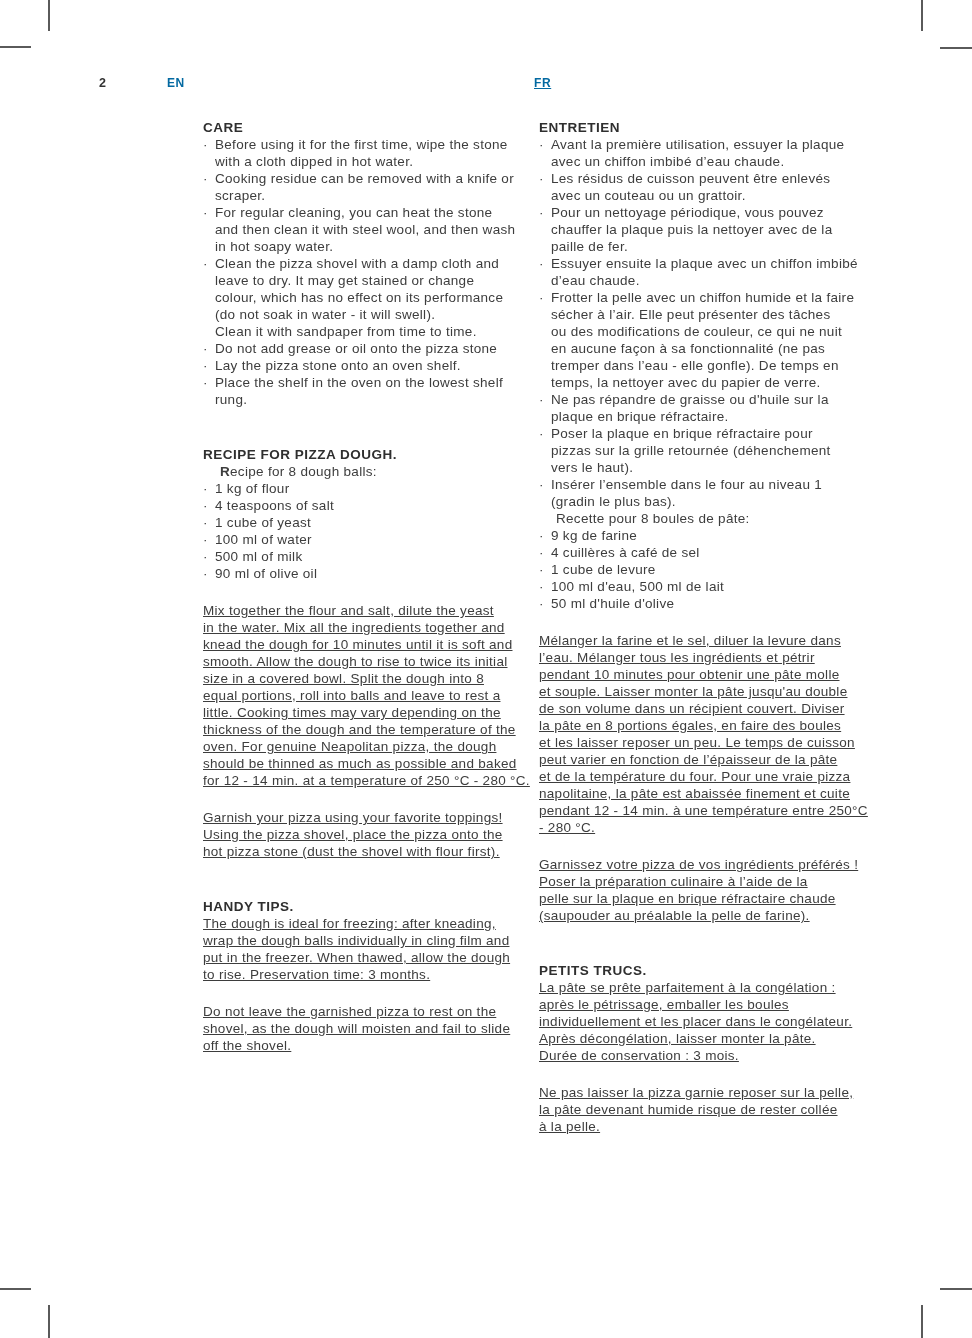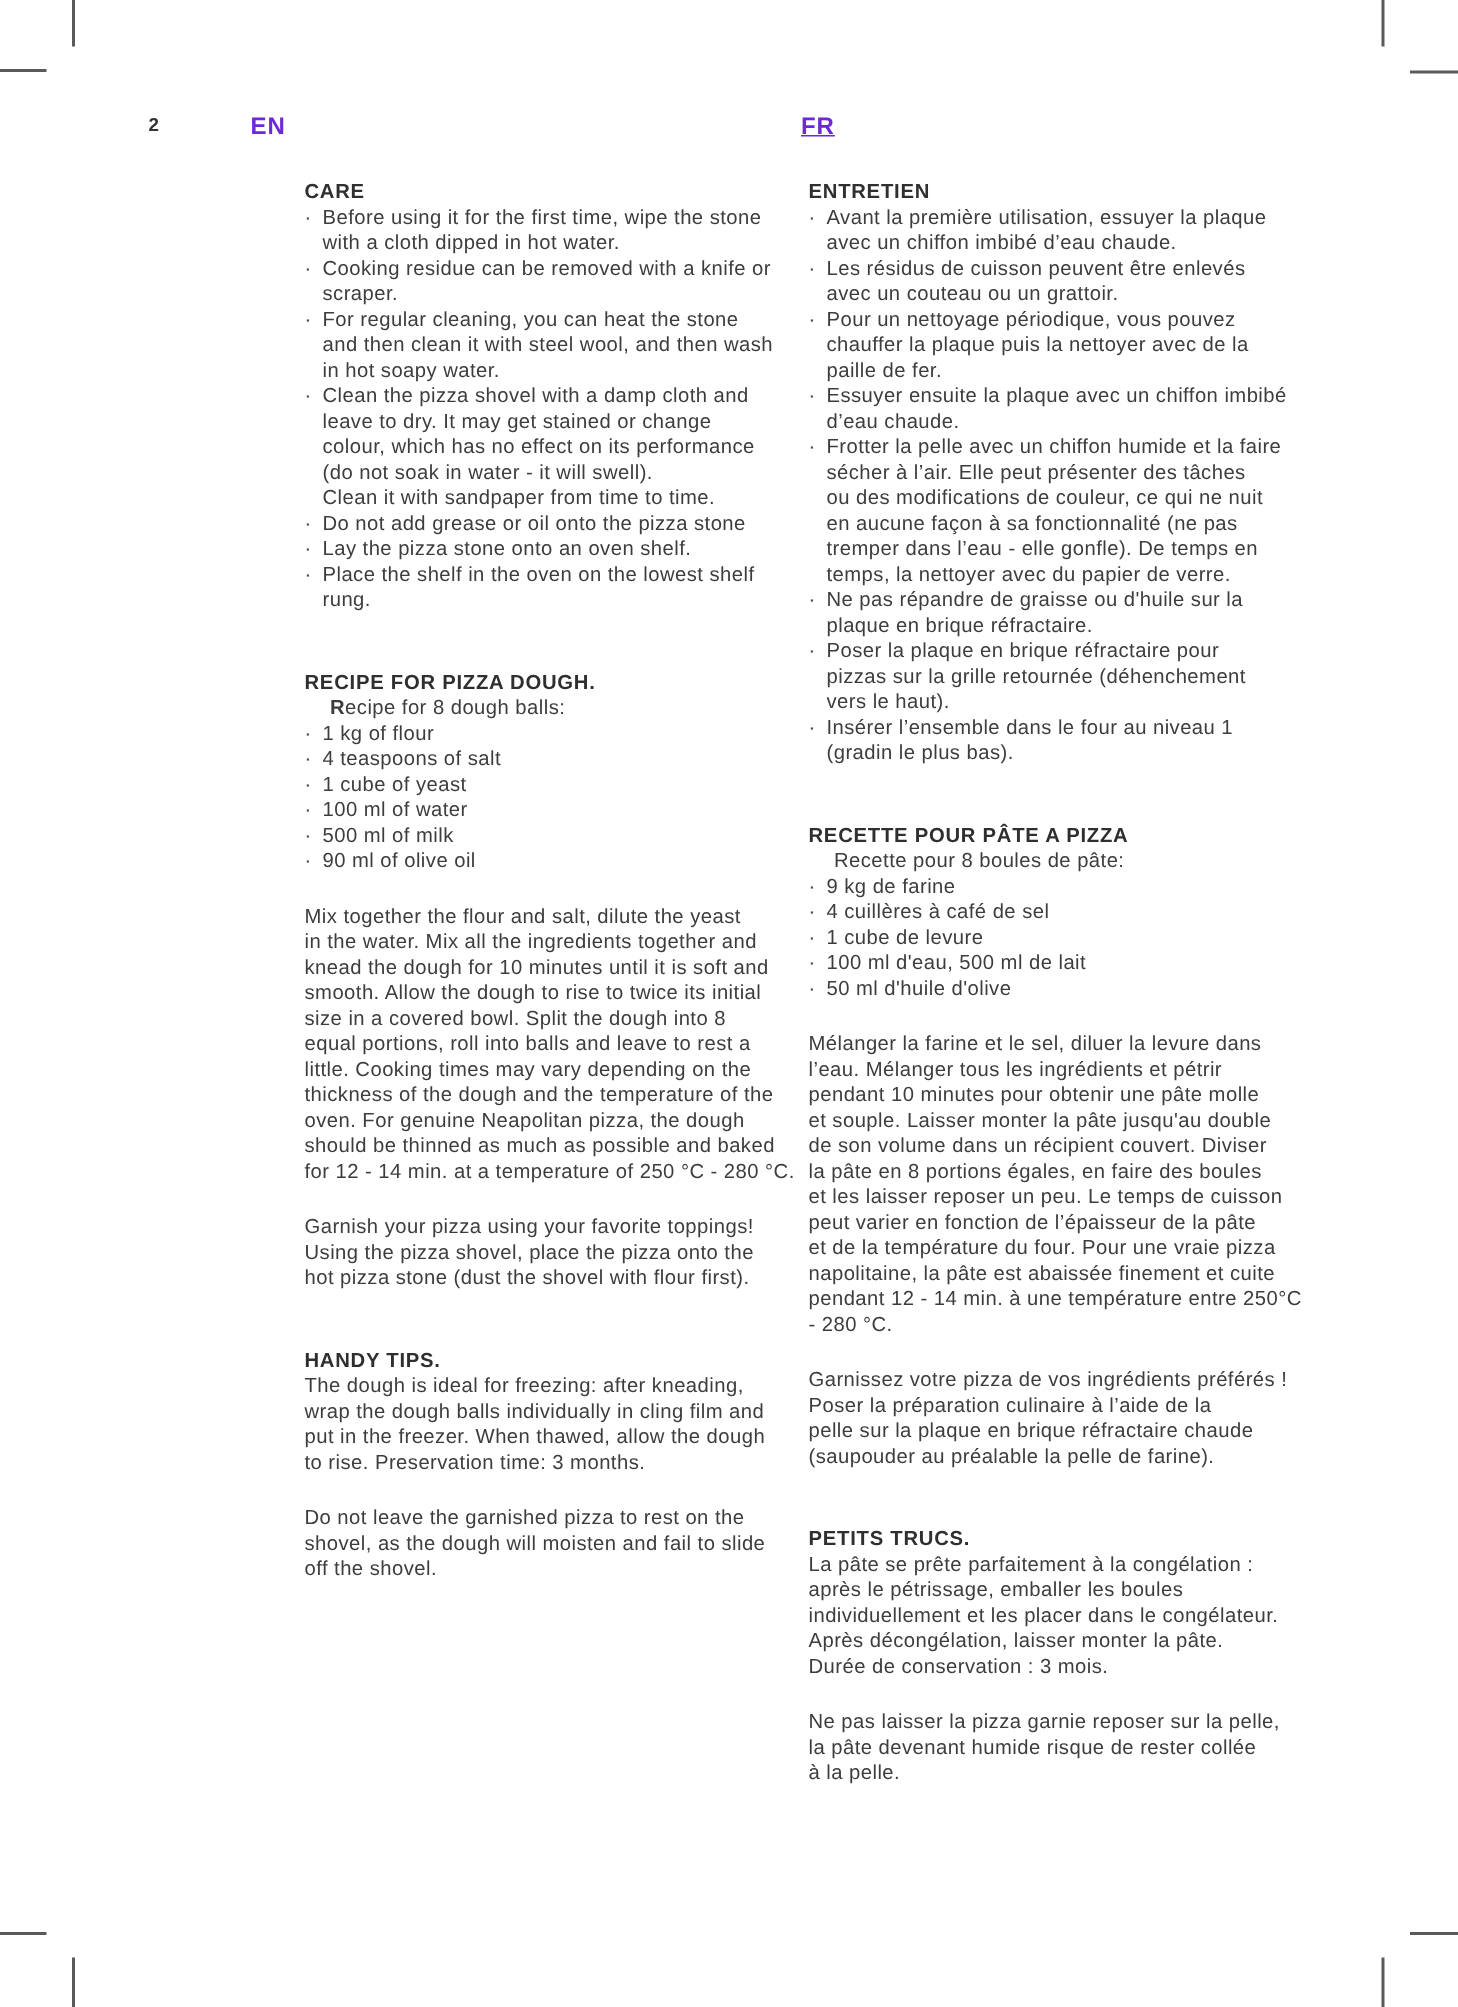--- a/index.html
+++ b/index.html
@@ -3,29 +3,29 @@
 <meta charset="utf-8">
 <style>
   html,body{margin:0;padding:0;background:#ffffff;}
   body{
     width:972px;height:1338px;position:relative;overflow:hidden;
     font-family:"Liberation Sans","DejaVu Sans",sans-serif;
     color:#3d3d3d;
   }
   .crop{position:absolute;background:#5a5a5a;}
   .pagenum{position:absolute;left:99px;top:76px;font-size:12.5px;font-weight:bold;color:#333;}
-  .langlbl{position:absolute;top:76px;font-size:16px;font-weight:bold;letter-spacing:0.6px;color:#6d28d9;}
+  .langlbl{position:absolute;top:76px;font-size:12px;font-weight:bold;letter-spacing:0.6px;color:#0369a1;}
   .lang-en{left:167px;}
   .lang-fr{left:534px;text-decoration:underline;}
   .col{position:absolute;top:119px;font-size:13.5px;line-height:17px;letter-spacing:0.3px;}
   .col-en{left:167px;width:356px;margin-left:36px;}
   .col-fr{left:539px;width:360px;}
   .h{font-weight:bold;letter-spacing:0.5px;color:#2f2f2f;white-space:pre;}
   .h:not(:first-child){margin-top:38px;}
-  .p{margin-top:20px;white-space:pre;}
+  .p{margin-top:20px;white-space:pre;text-decoration:underline;}
   .h + .p, .h + .pl{margin-top:0;}
   .pl{white-space:pre;padding-left:17px;}
   .pl b{font-weight:bold;}
   .bullet{display:flex;align-items:flex-start;}
   .bullet .dot{width:12px;flex:0 0 12px;text-align:left;}
   .bullet .btxt{flex:1 1 auto;white-space:pre;}
 </style>
 </head>
 <body>
 
@@ -171,21 +171,20 @@
       <span class="dot">·</span>
       <span class="btxt">Poser la plaque en brique réfractaire pour
 pizzas sur la grille retournée (déhenchement
 vers le haut).</span>
     </div>
     <div class="bullet">
       <span class="dot">·</span>
       <span class="btxt">Insérer l’ensemble dans le four au niveau 1
 (gradin le plus bas).</span>
     </div>
-    <div class="h">RECETTE POUR PÂTE A PIZZA</div>
     <div class="pl"><b></b><span>Recette pour 8 boules de pâte:</span></div>
     <div class="bullet">
       <span class="dot">·</span>
       <span class="btxt">9 kg de farine</span>
     </div>
     <div class="bullet">
       <span class="dot">·</span>
       <span class="btxt">4 cuillères à café de sel</span>
     </div>
     <div class="bullet">

